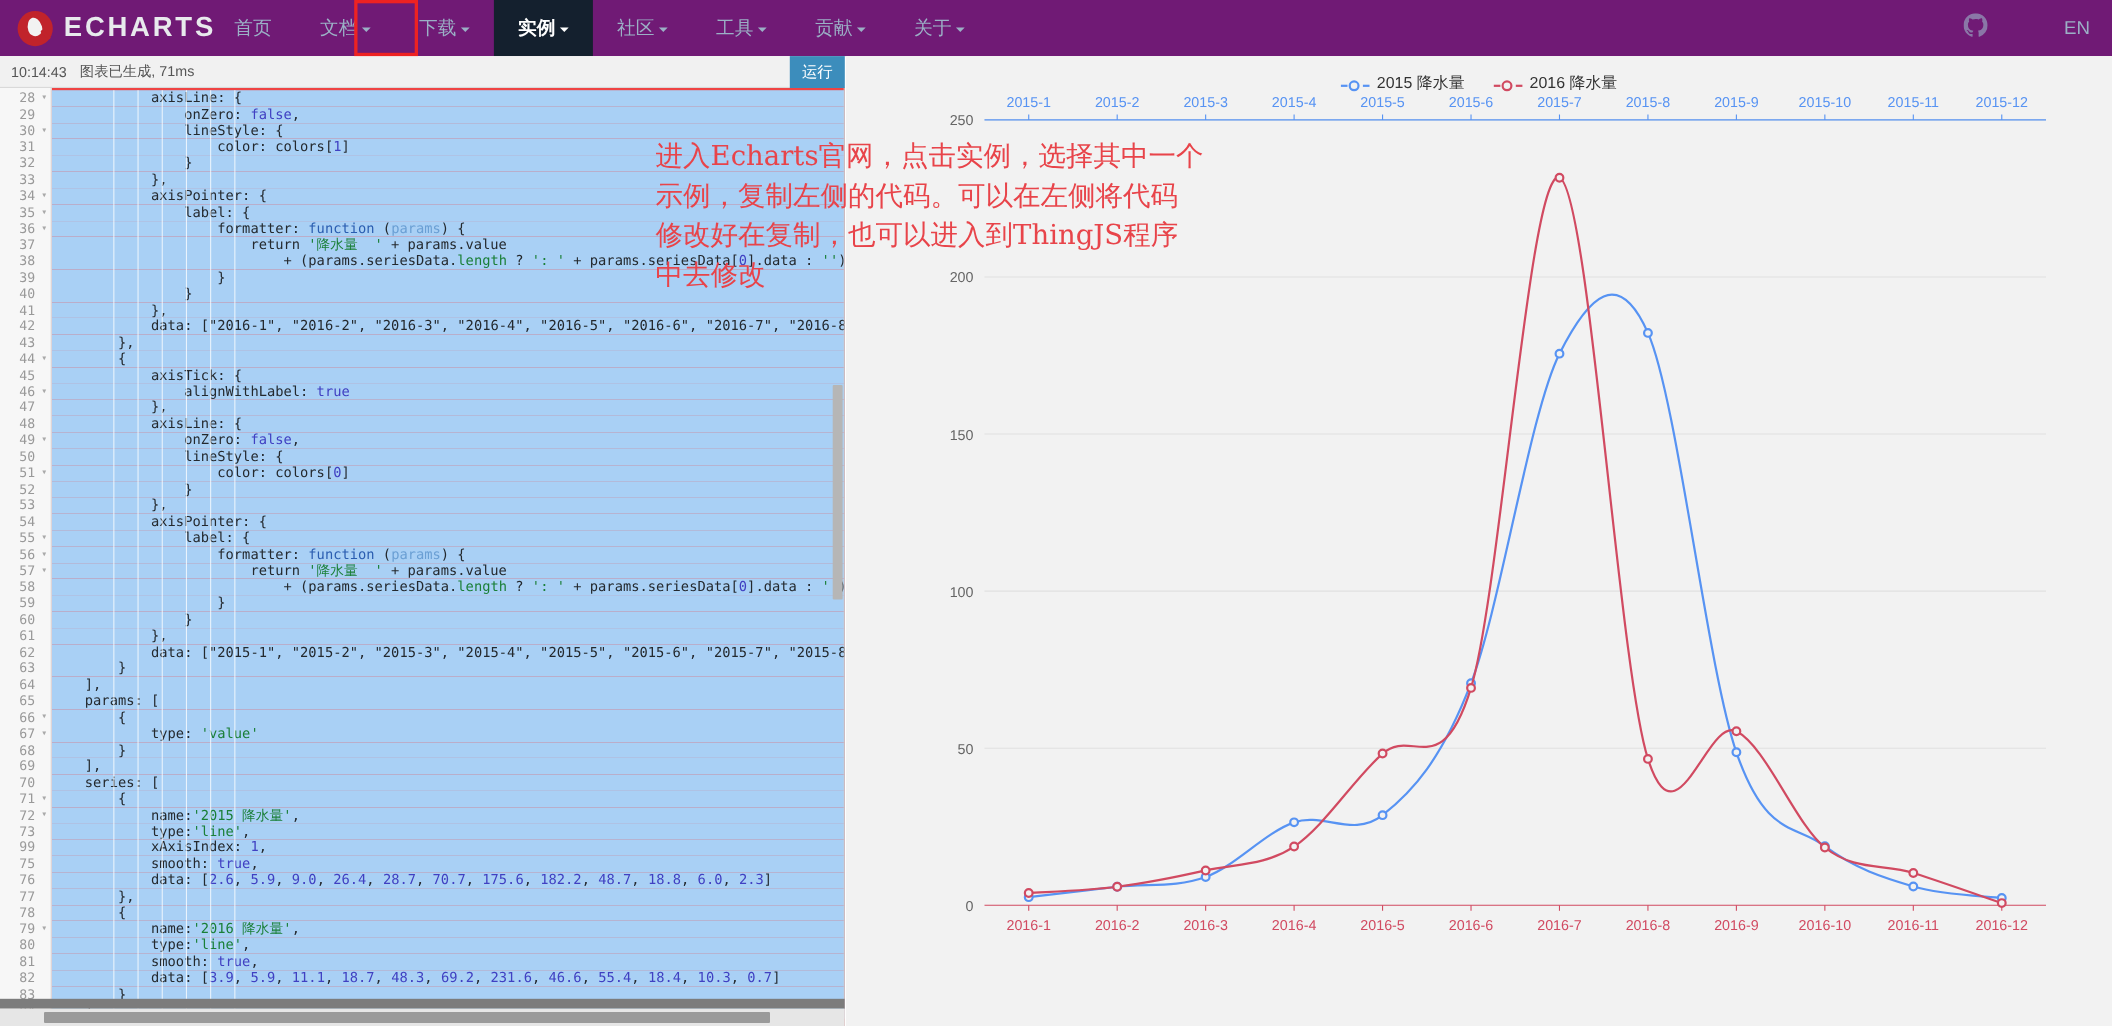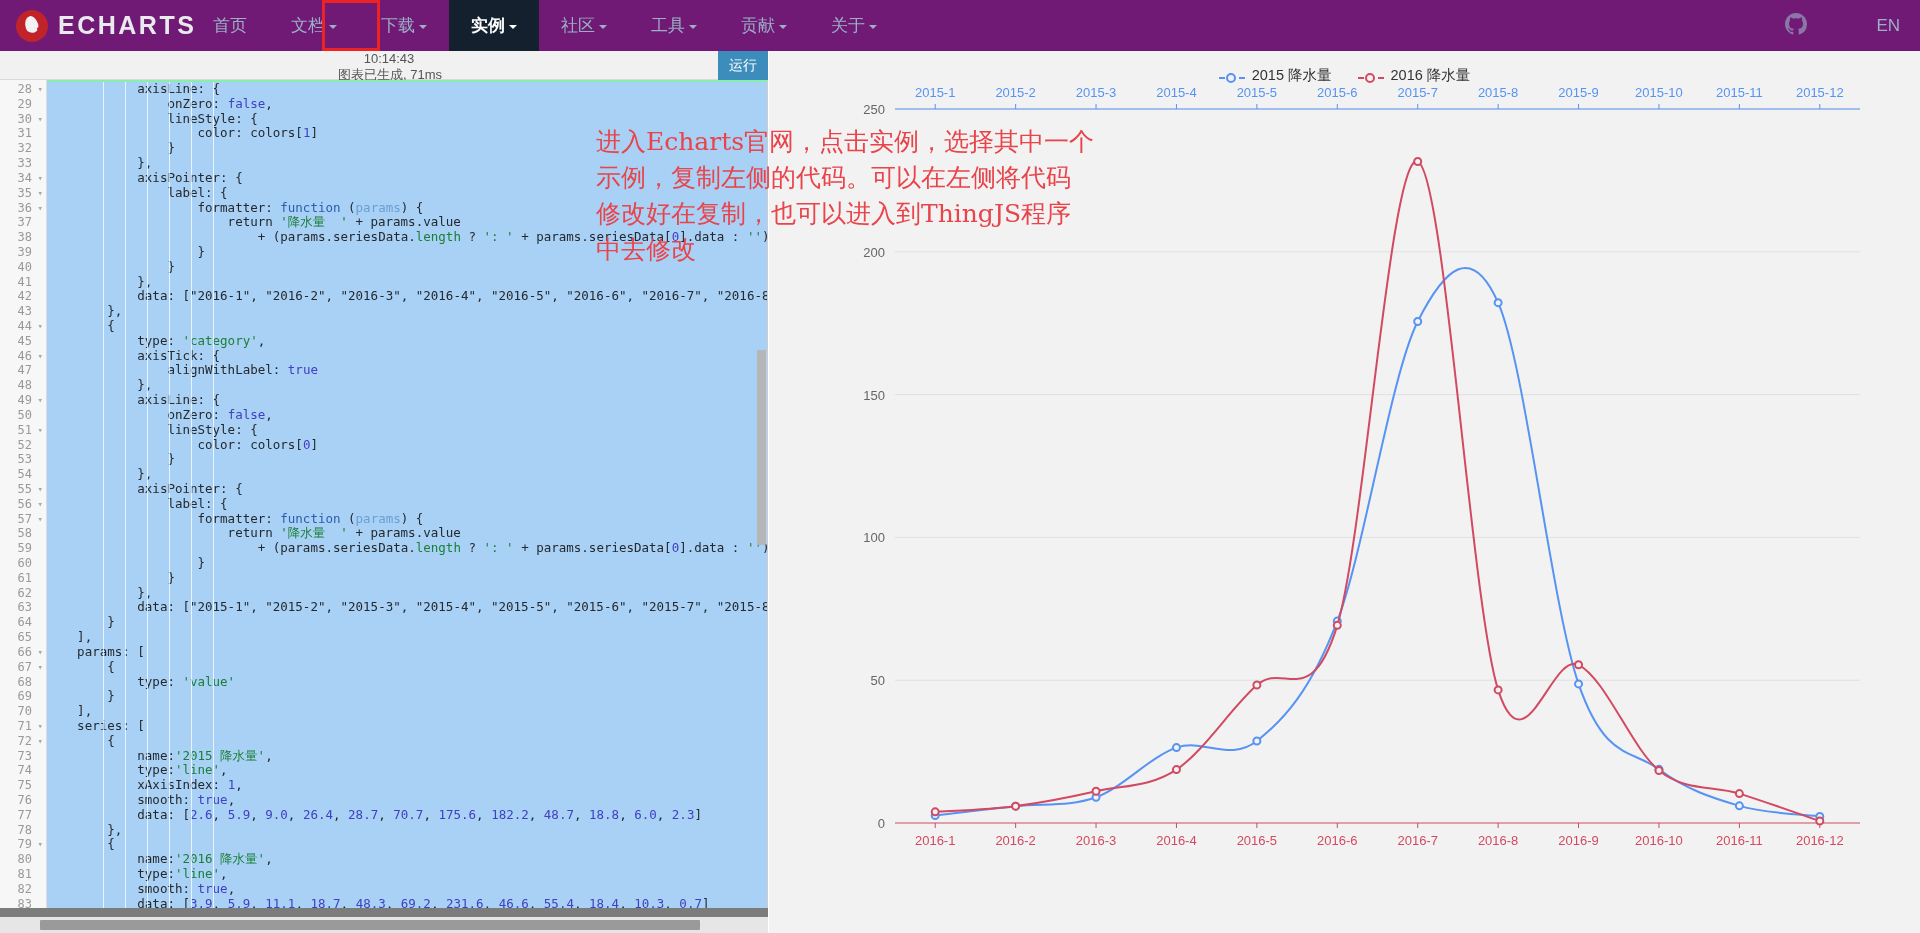--- a/index.html
+++ b/index.html
@@ -59,36 +59,36 @@
     margin-left: auto; display: flex; align-items: center; margin-right: 20px; gap: 41px;
   }
   .gh-icon { margin-right: 28px; opacity: 0.62; cursor: pointer; }
   .lang { color: #9bb0c6; font-size: 17px; cursor: pointer; }
 
   
   .statusbar {
     position: absolute; top: 51px; left: 0;
     width: 768px; height: 29px;
     background: #f1f1f1; border-bottom: 1px solid #d9d9d9;
-    display: flex; align-items: center; font-size: 13px; color: #555; flex-direction: column;
+    display: flex; align-items: center; font-size: 13px; color: #555;
   }
   .status-time { margin-left: 10px; }
   .status-msg { margin-left: 12px; }
   .run-btn {
     position: absolute; left: 718px; top: 51px;
     width: 50px; height: 29px; background: #3c8dbc; color: #fff;
     font-size: 14px; display: flex; align-items: center; justify-content: center;
     cursor: pointer;
   }
 
   
   .editor {
     position: absolute; top: 80px; left: 0;
     width: 768px; height: 853px;
-    background: #86efac; overflow: hidden;
+    background: #ef4444; overflow: hidden;
     font-family: "DejaVu Sans Mono", "Liberation Mono", monospace;
     font-size: 12.5px;
   }
   .editor-inner { position: relative; display: flex; height: 100%; }
   .gutter {
     width: 47px; flex: 0 0 47px; background: #f7f7f7;
     border-right: 1px solid #ddd; padding-top: 2px;
   }
   .gutter .ln {
     height: 14.82px; line-height: 14.82px; text-align: right;
@@ -265,21 +265,21 @@
         <div class="ln">64</div>
         <div class="ln">65</div>
         <div class="ln">66<span class="fold">▾</span></div>
         <div class="ln">67<span class="fold">▾</span></div>
         <div class="ln">68</div>
         <div class="ln">69</div>
         <div class="ln">70</div>
         <div class="ln">71<span class="fold">▾</span></div>
         <div class="ln">72<span class="fold">▾</span></div>
         <div class="ln">73</div>
-        <div class="ln">74</div>
+        <div class="ln">99</div>
         <div class="ln">75</div>
         <div class="ln">76</div>
         <div class="ln">77</div>
         <div class="ln">78</div>
         <div class="ln">79<span class="fold">▾</span></div>
         <div class="ln">80</div>
         <div class="ln">81</div>
         <div class="ln">82</div>
         <div class="ln">83</div>
         <div class="ln">84</div>
@@ -296,21 +296,20 @@
         <div class="code-line sel">                label: {</div>
         <div class="code-line sel">                    formatter: <span class="tok-fn">function</span> (<span class="tok-param">params</span>) {</div>
         <div class="code-line sel">                        return <span class="tok-str">'降水量  '</span> + params.value</div>
         <div class="code-line sel">                            + (params.seriesData.<span class="tok-str">length</span> ? <span class="tok-str">': '</span> + params.seriesData[<span class="tok-num">0</span>].data : <span class="tok-str">''</span>);</div>
         <div class="code-line sel">                    }</div>
         <div class="code-line sel">                }</div>
         <div class="code-line sel">            },</div>
         <div class="code-line sel">            data: ["2016-1", "2016-2", "2016-3", "2016-4", "2016-5", "2016-6", "2016-7", "2016-8", "2016-9</div>
         <div class="code-line sel">        },</div>
         <div class="code-line sel">        {</div>
-        <div class="code-line sel">            type: <span class="tok-str">'category'</span>,</div>
         <div class="code-line sel">            axisTick: {</div>
         <div class="code-line sel">                alignWithLabel: <span class="tok-lit">true</span></div>
         <div class="code-line sel">            },</div>
         <div class="code-line sel">            axisLine: {</div>
         <div class="code-line sel">                onZero: <span class="tok-lit">false</span>,</div>
         <div class="code-line sel">                lineStyle: {</div>
         <div class="code-line sel">                    color: colors[<span class="tok-num">0</span>]</div>
         <div class="code-line sel">                }</div>
         <div class="code-line sel">            },</div>
         <div class="code-line sel">            axisPointer: {</div>

